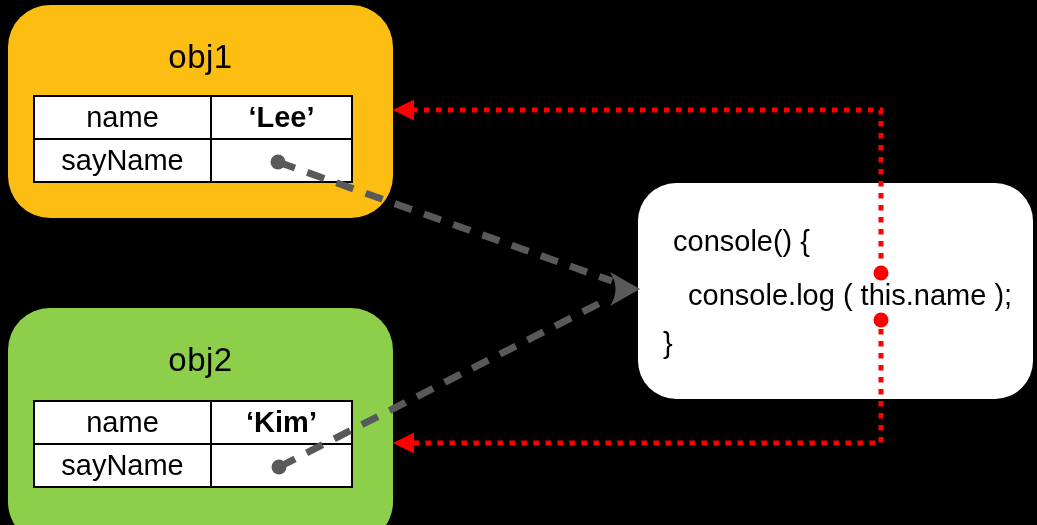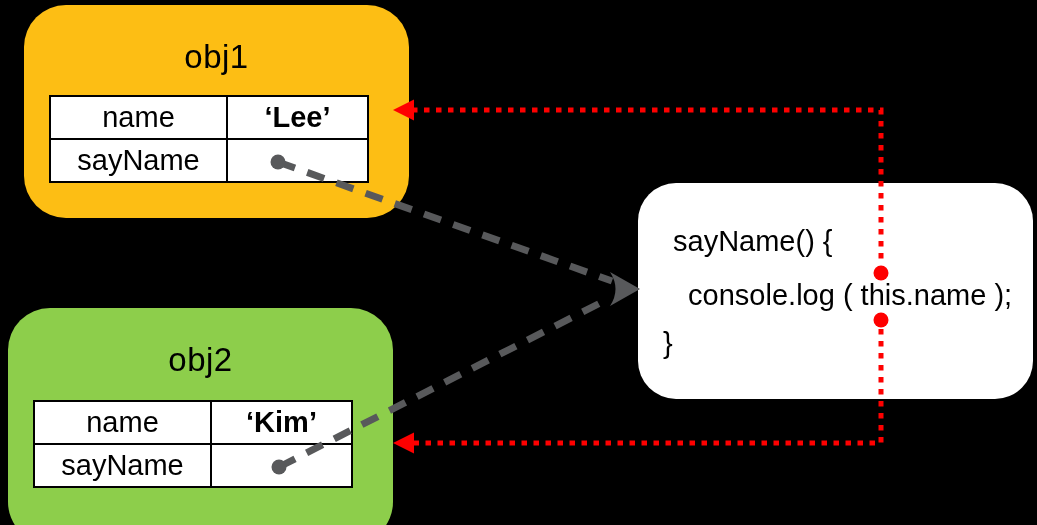--- a/index.html
+++ b/index.html
@@ -2,21 +2,21 @@
 <html><head>
 <meta charset="utf-8">
 <style>
   html,body{margin:0;padding:0;background:#000;}
   #canvas{
     position:relative;width:1037px;height:525px;background:#000;overflow:hidden;
     font-family:"Liberation Sans",sans-serif;color:#000;
     --obj1-color:#fdbe14;--obj2-color:#8dce4b;--arrow-gray:#58595b;--arrow-red:#fe0000;
   }
   .obj-box{position:absolute;width:385px;border-radius:42px;}
-  #obj1-box{left:8px;top:5px;height:213px;background:var(--obj1-color);margin-left:16px;}
+  #obj1-box{left:8px;top:5px;height:213px;background:var(--obj1-color);}
   #obj2-box{left:8px;top:308px;height:236px;background:var(--obj2-color);}
   .obj-title{position:absolute;top:33px;left:0;width:100%;text-align:center;
     font-size:33px;letter-spacing:0.5px;}
   .prop-table{position:absolute;left:25px;border-collapse:collapse;background:#fff;}
   #obj1-box .prop-table{top:90px;}
   #obj2-box .prop-table{top:92px;}
   .prop-table td{border:2px solid #000;padding:0;text-align:center;vertical-align:middle;
     font-size:29px;height:41px;}
   .prop-table td.key-cell{width:175px;}
   .prop-table td.val-cell{width:139px;font-weight:bold;}
@@ -66,21 +66,21 @@
       </tr>
       <tr>
         <td class="key-cell">sayName</td>
         <td class="val-cell"></td>
       </tr>
     </tbody>
       </table>
   </div>
 
   <div id="function-box">
-    <div class="code-line" id="code-line-1">sayName() {</div>
+    <div class="code-line" id="code-line-1">console() {</div>
     <div class="code-line" id="code-line-2">  console.log ( this.name );</div>
     <div class="code-line" id="code-line-3">}</div>
   </div>
 
   <svg id="arrow-layer" viewBox="0 0 1037 525" xmlns="http://www.w3.org/2000/svg">
 
     <path class="ref-line" d="M278,162 L612,281"></path>
     <path class="ref-line" d="M279,467 L610,298"></path>
     <path class="ref-head" d="M640,289 L610,272 Q621,289 610,306 Z"></path>
     <circle class="ref-dot" cx="278" cy="162" r="7.5"></circle>

